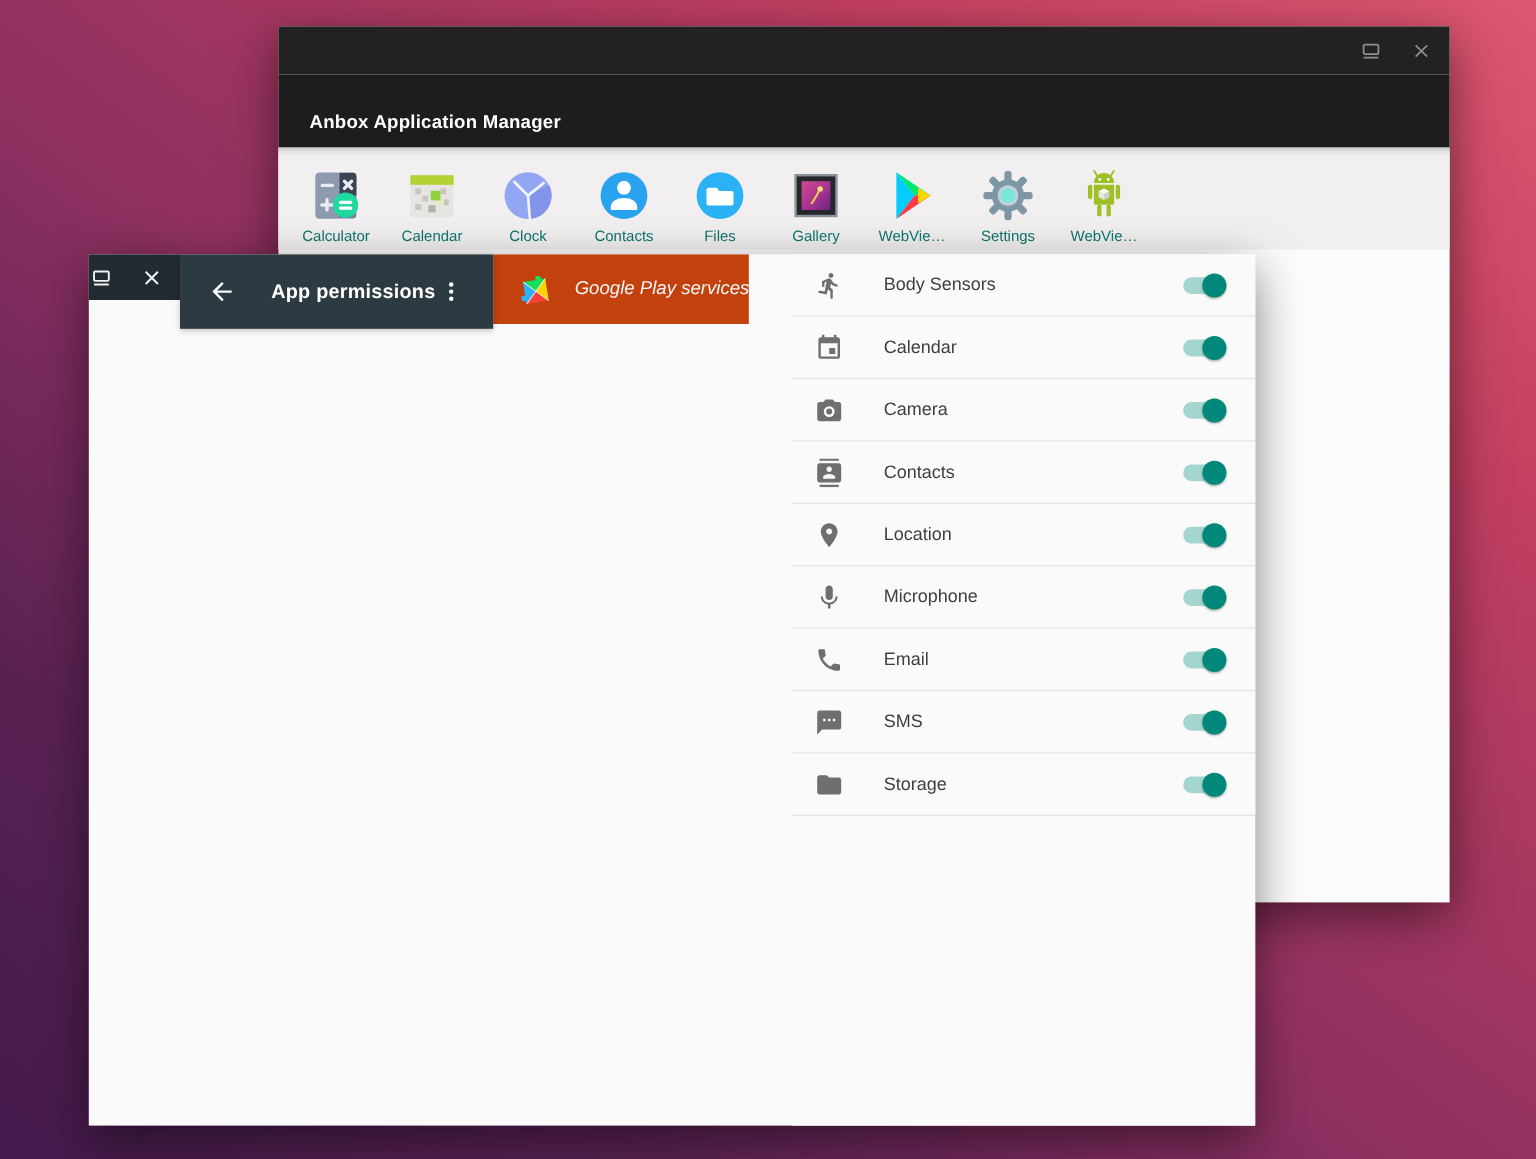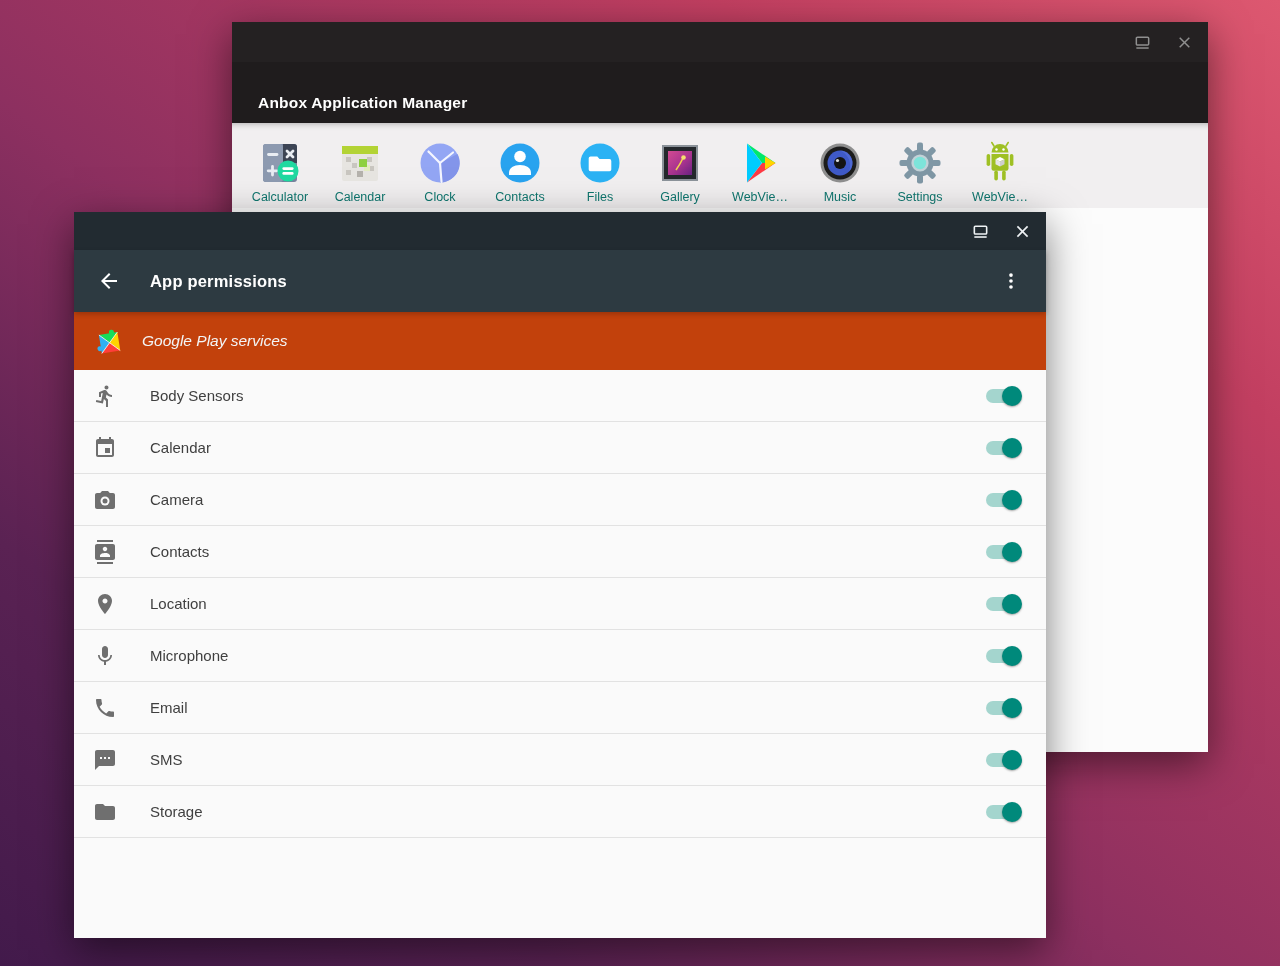--- a/index.html
+++ b/index.html
@@ -23,33 +23,33 @@
                box-shadow:inset 0 7px 7px -7px rgba(0,0,0,.35); }
   .app-cell { width:80px; display:flex; flex-direction:column; align-items:center; padding-top:16px; cursor:default; }
   .app-cell svg { width:48px; height:48px; display:block; }
   .app-label { margin-top:3px; font-size:12.5px; color:#0f766e; white-space:nowrap; }
 
   .win-btn { width:20px; height:20px; display:flex; align-items:center; justify-content:center; }
   .win-btn svg { width:17px; height:17px; }
 
   
   .win-front { left:74px; top:212px; width:972px; height:726px; background:#fafafa; z-index:2;
-               display:flex; flex-direction:column; }
+               display:flex; flex-direction:row; }
   .fw-deco  { height:38px; background:#222b31; display:flex; align-items:center;
               justify-content:flex-end; padding-right:14px; gap:22px; color:#eef2f4; }
   .fw-appbar{ height:62px; background:#2d3a41; display:flex; align-items:center;
               padding:0 22px; position:relative; z-index:3; box-shadow:0 2px 5px rgba(0,0,0,.22); }
   .back-btn { width:26px; height:26px; display:flex; align-items:center; justify-content:center; }
   .fw-title { color:#ffffff; font-size:16.5px; font-weight:bold; letter-spacing:.2px; margin-left:28px; }
   .overflow-btn { margin-left:auto; width:26px; height:26px; display:flex; align-items:center; justify-content:center; }
   .fw-gps   { height:58px; background:#c2410c; display:flex; align-items:center; padding-left:21px;font-style:italic; }
   .gps-icon { width:28px; height:28px; }
   .gps-name { margin-left:19px; color:#f3f5f6; font-size:15.5px; }
 
-  .perm-list{ flex:1; background:#fafafa; }
+  .perm-list{ flex:1; background:#fafafa;margin-left:36px; }
   .perm-row { height:52px; display:flex; align-items:center; padding-left:19px; padding-right:24px;
               border-bottom:1px solid #e2e2e2; background:#fafafa; }
   .perm-icon{ width:24px; height:24px; flex:0 0 24px; }
   .perm-icon svg{ width:24px; height:24px; display:block; }
   .perm-label{ margin-left:33px; font-size:15px; color:#3f3f3f; }
 
   .switch { margin-left:auto; position:relative; width:37px; height:20px; cursor:pointer; }
   .switch .track { position:absolute; left:1px; top:3px; width:34px; height:14px; border-radius:7px; background:#a4d5ce; }
   .switch .thumb { position:absolute; right:0; top:0; width:20px; height:20px; border-radius:50%;
                    background:#00897b; box-shadow:0 1px 2px rgba(0,0,0,.35); }
@@ -171,31 +171,20 @@
       <div class="app-cell">
         <svg viewBox="0 0 48 48">
           <polygon points="11,4.5 39.5,24 26,24" fill="#00e86b"></polygon>
           <polygon points="11,43.5 39.5,24 26,24" fill="#ff3a44"></polygon>
           <polygon points="11,4.5 26,24 11,43.5" fill="#00ccff"></polygon>
           <polygon points="29,17.5 39.5,24 29,30.5" fill="#ffd500"></polygon>
         </svg>
         <div class="app-label">WebVie…</div>
       </div>
 
-      <div class="app-cell">
-        <svg viewBox="0 0 48 48">
-          <circle cx="24" cy="24" r="19.5" fill="#8f8f8f"></circle>
-          <circle cx="24" cy="24" r="16.5" fill="#1c1c1c"></circle>
-          <circle cx="24" cy="24" r="12.5" fill="#3f5ac8"></circle>
-          <path d="M24 11.5 a12.5 12.5 0 0 1 8.8 21.3 A16 16 0 0 0 24 11.5 z" fill="#5a74e0" opacity=".55"></path>
-          <circle cx="24" cy="24" r="6" fill="#141414"></circle>
-          <circle cx="21.5" cy="21.5" r="1.6" fill="#dcdcdc"></circle>
-        </svg>
-        <div class="app-label">Music</div>
-      </div>
 
       <div class="app-cell">
         <svg viewBox="0 0 48 48">
           <g fill="#7f97a5">
             <rect x="21" y="3.5" width="6" height="9" rx="2"></rect>
             <rect x="21" y="3.5" width="6" height="9" rx="2" transform="rotate(45 24 24)"></rect>
             <rect x="21" y="3.5" width="6" height="9" rx="2" transform="rotate(90 24 24)"></rect>
             <rect x="21" y="3.5" width="6" height="9" rx="2" transform="rotate(135 24 24)"></rect>
             <rect x="21" y="3.5" width="6" height="9" rx="2" transform="rotate(180 24 24)"></rect>
             <rect x="21" y="3.5" width="6" height="9" rx="2" transform="rotate(225 24 24)"></rect>

